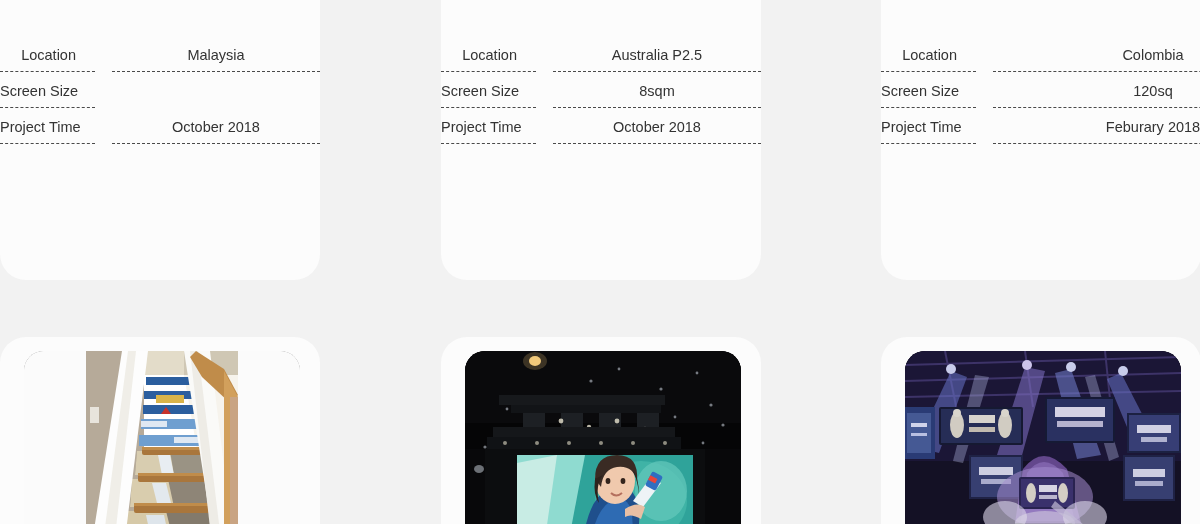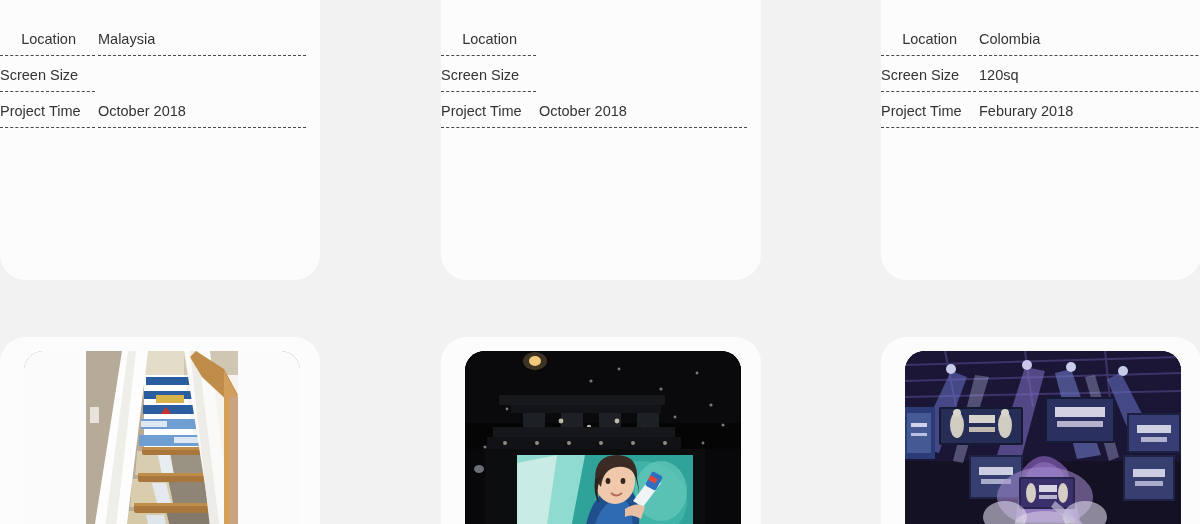--- a/index.html
+++ b/index.html
@@ -69,21 +69,21 @@
     inset: 0;
     overflow: hidden;
   }
 
   .photo svg { display: block; width: 100%; height: 100%; }
 
   
   .spec-table {
     position: absolute;
     left: 0;
-    top: 252px;
+    top: 268px;
     width: 320px;
   }
 
   .spec-row {
     display: flex;
     align-items: flex-end;
     height: 36px;
   }
 
   .spec-label,
@@ -97,24 +97,24 @@
   }
 
   .spec-label {
     width: 95px;
     text-align: right;
     padding-right: 19px;
     flex: 0 0 95px;
   }
 
   .spec-value {
-    margin-left: 3px;
+    margin-left: 17px;
     width: 208px;
     flex: 0 0 208px;
-    text-align: left;
+    text-align: center;
   }
 
   
   .col3 .spec-value { width: 320px; flex: 0 0 320px; }
 </style>
 </head>
 <body>
 
 <div class="gallery">
 
@@ -133,23 +133,25 @@
         <div class="spec-value">October 2018</div>
       </div>
     </div>
   </div>
 
   <div class="case-card row1 col2">
 
     <div class="spec-table">
       <div class="spec-row">
         <div class="spec-label">Location</div>
+        <div class="spec-value">Australia P2.5</div>
       </div>
       <div class="spec-row">
         <div class="spec-label">Screen Size</div>
+        <div class="spec-value">8sqm</div>
       </div>
       <div class="spec-row">
         <div class="spec-label">Project Time</div>
         <div class="spec-value">October 2018</div>
       </div>
     </div>
   </div>
 
   <div class="case-card row1 col3">
 

